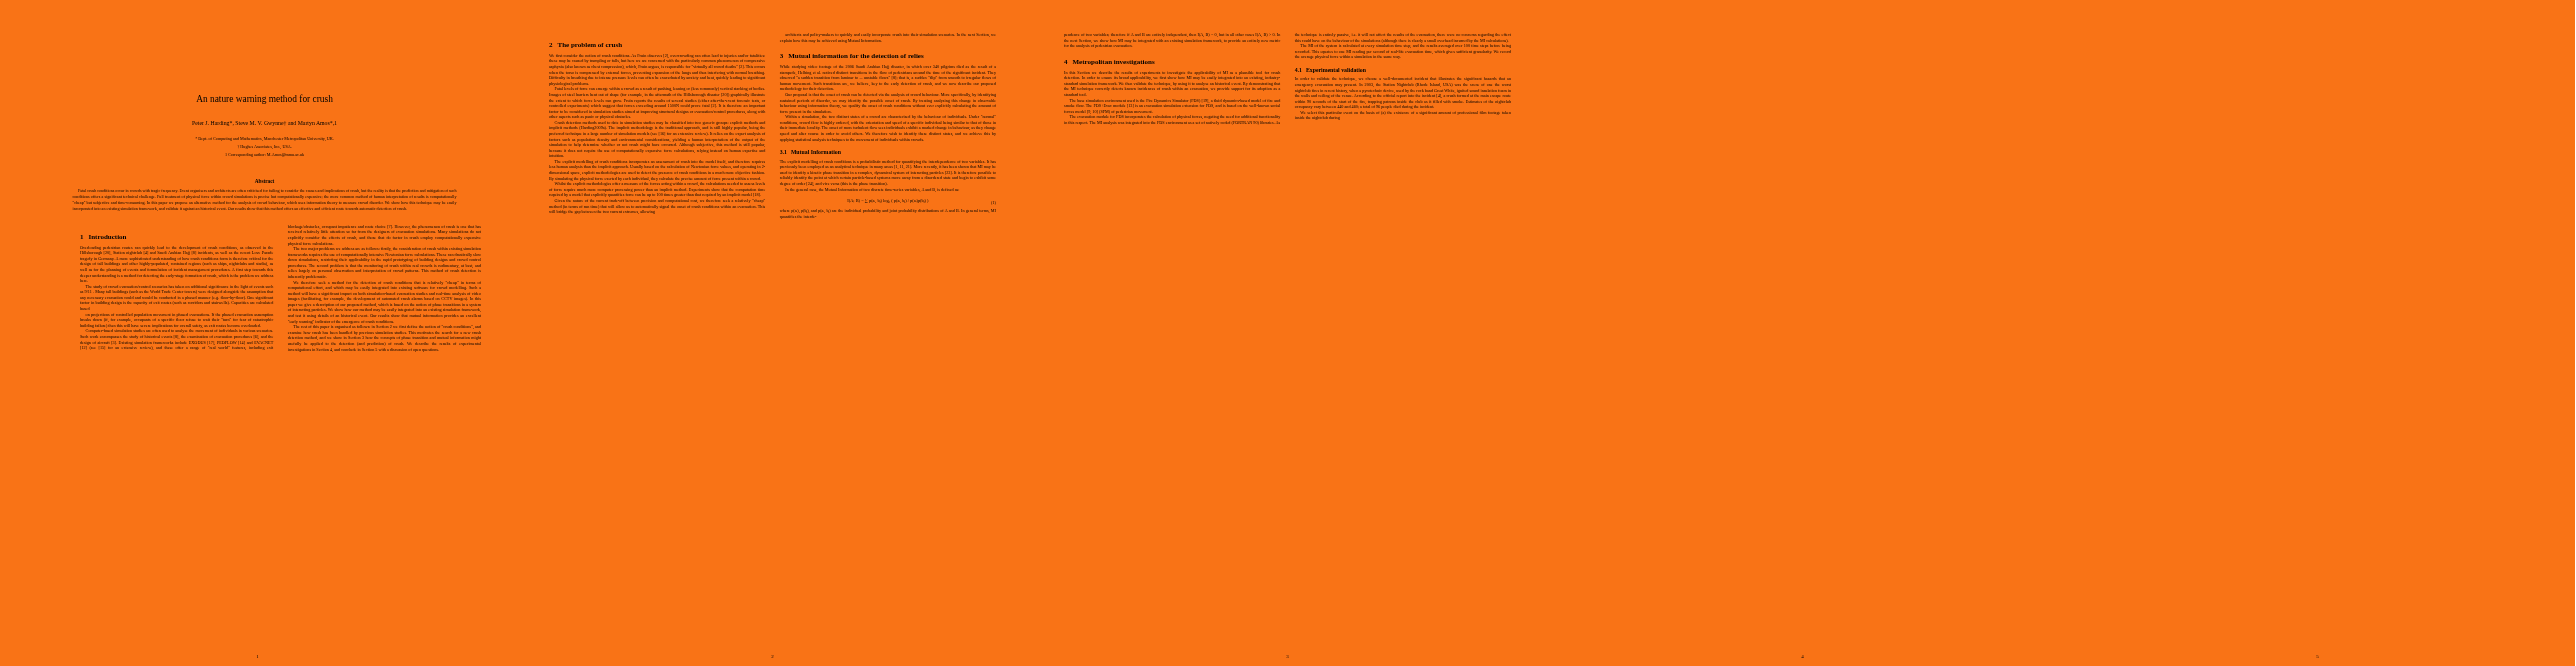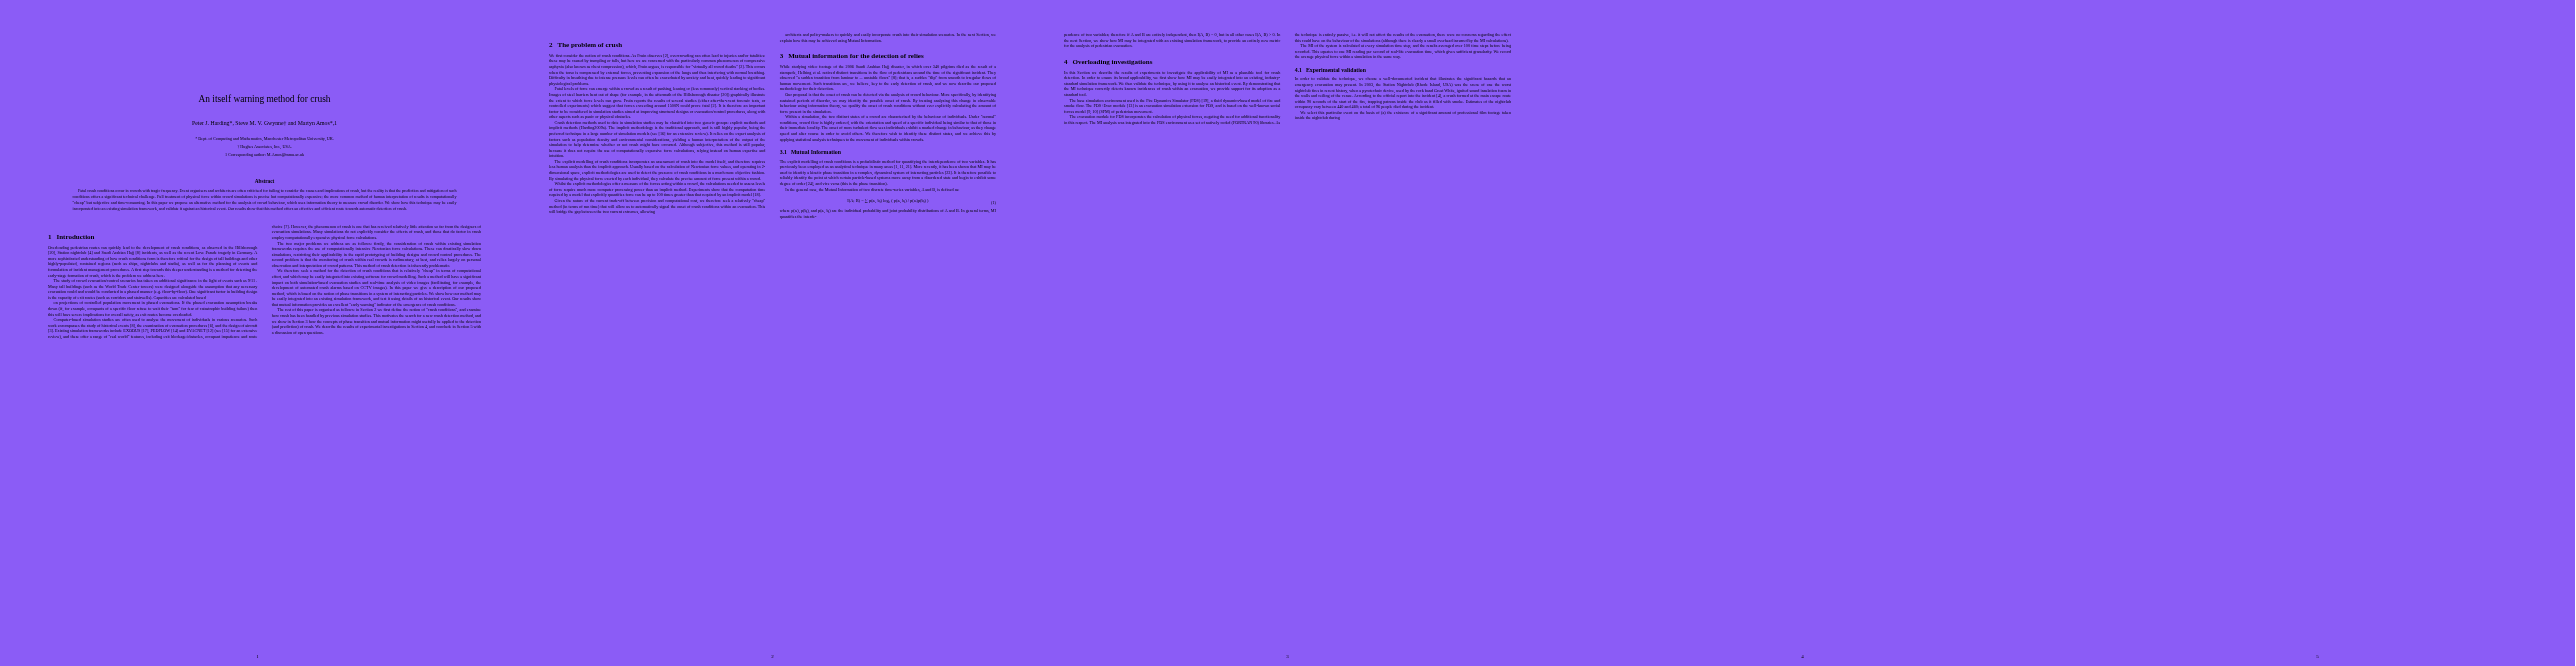--- a/index.html
+++ b/index.html
@@ -33,21 +33,21 @@
     letter-spacing: 0.1px;
     color: #000;
     white-space: nowrap;
   }
   .page {
     position: relative;
     width: 515px;
     height: 667px;
     box-sizing: border-box;
     padding: 32px 34px 12px 34px;
-    background: #8b5cf6;
+    background: #f97316;
   }
   .page.p1 { padding-left: 48px; }
   .page-number {
     position: absolute;
     bottom: 7.8px;
     left: 0;
     width: 100%;
     text-align: center;
     font-size: 5px;
     color: #000;
@@ -129,30 +129,30 @@
 </style>
 </head>
 <body>
 
 <div class="page-strip">
 
   <div class="arxiv-stamp">arXiv:1008.2160v1  [cs.MA]  12 Aug 2010</div>
 
   <div class="page p1">
     <div class="page1-inner">
-      <h1 class="title">An itself warning method for crush</h1>
+      <h1 class="title">An nature warning method for crush</h1>
       <div class="authors">Peter J. Harding*, Steve M. V. Gwynne† and Martyn Amos*,1</div>
       <div class="affil">* Dept. of Computing and Mathematics, Manchester Metropolitan University, UK.</div>
       <div class="affil">† Hughes Associates, Inc., USA.</div>
       <div class="affil">1 Corresponding author: M.Amos@mmu.ac.uk</div>
 
       <div class="abstract-head">Abstract</div>
       <div class="abstract-body">Fatal crush conditions occur in crowds with tragic frequency. Event organisers and architects are often criticised for failing to consider the causes and implications of crush, but the reality is that the prediction and mitigation of such conditions offers a significant technical challenge. Full treatment of physical force within crowd simulations is precise but computationally expensive; the more common method of human interpretation of results is computationally "cheap" but subjective and time-consuming. In this paper we propose an alternative method for the analysis of crowd behaviour, which uses information theory to measure crowd disorder. We show how this technique may be easily incorporated into an existing simulation framework, and validate it against an historical event. Our results show that this method offers an effective and efficient route towards automatic detection of crush.</div>
 
-      <div class="twocol" style="height:356px; margin-top:12.2px;">
+      <div class="twocol" style="height:356px; margin-top:12.2px;margin-left:32px;">
         <div class="sec-head">
           <span class="num">1</span><span>Introduction</span>
         </div>
         <p class="body first">Overloading pedestrian routes can quickly lead to the development of crush conditions, as observed in the Hillsborough [20], Station nightclub [4] and Saudi Arabian Hajj [8] incidents, as well as the recent Love Parade tragedy in Germany. A more sophisticated understanding of how crush conditions form is therefore critical for the design of tall buildings and other highly-populated, contained regions (such as ships, nightclubs and stadia), as well as for the planning of events and formulation of incident management procedures. A first step towards this deeper understanding is a method for detecting the early-stage formation of crush, which is the problem we address here.</p>
         <p class="body">The study of crowd evacuation/control scenarios has taken on additional significance in the light of events such as 9/11 . Many tall buildings (such as the World Trade Center towers) were designed alongside the assumption that any necessary evacuation could and would be conducted in a phased manner (e.g. floor-by-floor). One significant factor in building design is the capacity of exit routes (such as corridors and stairwells). Capacities are calculated based</p>
         <p class="body">on projections of controlled population movement in phased evacuations. If the phased evacuation assumption breaks down (if, for example, occupants of a specific floor refuse to wait their "turn" for fear of catastrophic building failure) then this will have severe implications for overall safety, as exit routes become overloaded.</p>
         <p class="body">Computer-based simulation studies are often used to analyse the movement of individuals in various scenarios. Such work encompasses the study of historical events [8], the examination of evacuation procedures [6], and the design of aircraft [3]. Existing simulation frameworks include EXODUS [17], PEDFLOW [14] and EVACNET [12] (see [15] for an extensive review), and these offer a range of "real world" features, including exit blockage/obstacles, occupant impatience and route choice [7]. However, the phenomenon of crush is one that has received relatively little attention so far from the designers of evacuation simulations. Many simulations do not explicitly consider the effects of crush, and those that do factor in crush employ computationally expensive physical force calculations.</p>
         <p class="body">The two major problems we address are as follows: firstly, the consideration of crush within existing simulation frameworks requires the use of computationally intensive Newtonian force calculations. These can drastically slow down simulations, restricting their applicability in the rapid prototyping of building designs and crowd control procedures. The second problem is that the monitoring of crush within real crowds is rudimentary, at best, and relies largely on personal observation and interpretation of crowd patterns. This method of crush detection is inherently problematic.</p>
         <p class="body">We therefore seek a method for the detection of crush conditions that is relatively "cheap" in terms of computational effort, and which may be easily integrated into existing software for crowd modelling. Such a method will have a significant impact on both simulation-based evacuation studies and real-time analysis of video images (facilitating, for example, the development of automated crush alarms based on CCTV images). In this paper we give a description of our proposed method, which is based on the notion of phase transitions in a system of interacting particles. We show how our method may be easily integrated into an existing simulation framework, and test it using details of an historical event. Our results show that mutual information provides an excellent "early warning" indicator of the emergence of crush conditions.</p>
         <p class="body">The rest of this paper is organised as follows: in Section 2 we first define the notion of "crush conditions", and examine how crush has been handled by previous simulation studies. This motivates the search for a new crush detection method, and we show in Section 3 how the concepts of phase transition and mutual information might usefully be applied to the detection (and prediction) of crush. We describe the results of experimental investigations in Section 4, and conclude in Section 5 with a discussion of open questions.</p>
@@ -195,21 +195,21 @@
       <p class="body first">where p(aᵢ), p(bⱼ), and p(aᵢ, bⱼ) are the individual probability and joint probability distributions of A and B. In general terms, MI quantifies the interde-</p>
     </div>
     <div class="page-number">2</div>
   </div>
 
   <div class="page">
     <div class="twocol">
       <p class="body first">pendence of two variables; therefore if A and B are entirely independent, then I(A, B) = 0, but in all other cases I(A, B) &gt; 0. In the next Section, we show how MI may be integrated with an existing simulation framework, to provide an entirely new metric for the analysis of pedestrian evacuation.</p>
 
       <div class="sec-head">
-        <span class="num">4</span><span>Overloading investigations</span>
+        <span class="num">4</span><span>Metropolitan investigations</span>
       </div>
       <p class="body first">In this Section we describe the results of experiments to investigate the applicability of MI as a plausible tool for crush detection. In order to ensure its broad applicability, we first show how MI may be easily integrated into an existing, industry-standard simulation framework. We then validate the technique, by using it to analyse an historical event. By demonstrating that the MI technique correctly detects known incidences of crush within an evacuation, we provide support for its adoption as a standard tool.</p>
       <p class="body">The base simulation environment used is the Fire Dynamics Simulator (FDS) [19], a fluid dynamics-based model of fire and smoke flow. The FDS+Evac module [13] is an evacuation simulation extension for FDS, and is based on the well-known social forces model [9, 10] (SFM) of pedestrian movement.</p>
       <p class="body">The evacuation module for FDS incorporates the calculation of physical forces, negating the need for additional functionality in this respect. The MI analysis was integrated into the FDS environment as a set of natively coded (FORTRAN 90) libraries. As the technique is entirely passive, i.e. it will not affect the results of the evacuation, there were no concerns regarding the effect this could have on the behaviour of the simulations (although there is clearly a small overhead incurred by the MI calculations).</p>
       <p class="body">The MI of the system is calculated at every simulation time step, and the results averaged over 100 time steps before being recorded. This equates to one MI reading per second of real-life evacuation time, which gives sufficient granularity. We record the average physical force within a simulation in the same way.</p>
 
       <div class="subsec-head">
         <span class="num">4.1</span><span>Experimental validation</span>
       </div>
       <p class="body first">In order to validate the technique, we choose a well-documented incident that illustrates the significant hazards that an emergency evacuation may present. In 2003, the Station Nightclub (Rhode Island, USA) was the scene of one the worst nightclub fires in recent history, when a pyrotechnic device, used by the rock band Great White, ignited sound insulation foam in the walls and ceiling of the venue. According to the official report into the incident [4], a crush formed at the main escape route within 90 seconds of the start of the fire, trapping patrons inside the club as it filled with smoke. Estimates of the nightclub occupancy vary between 440 and 460; a total of 96 people died during the incident.</p>

